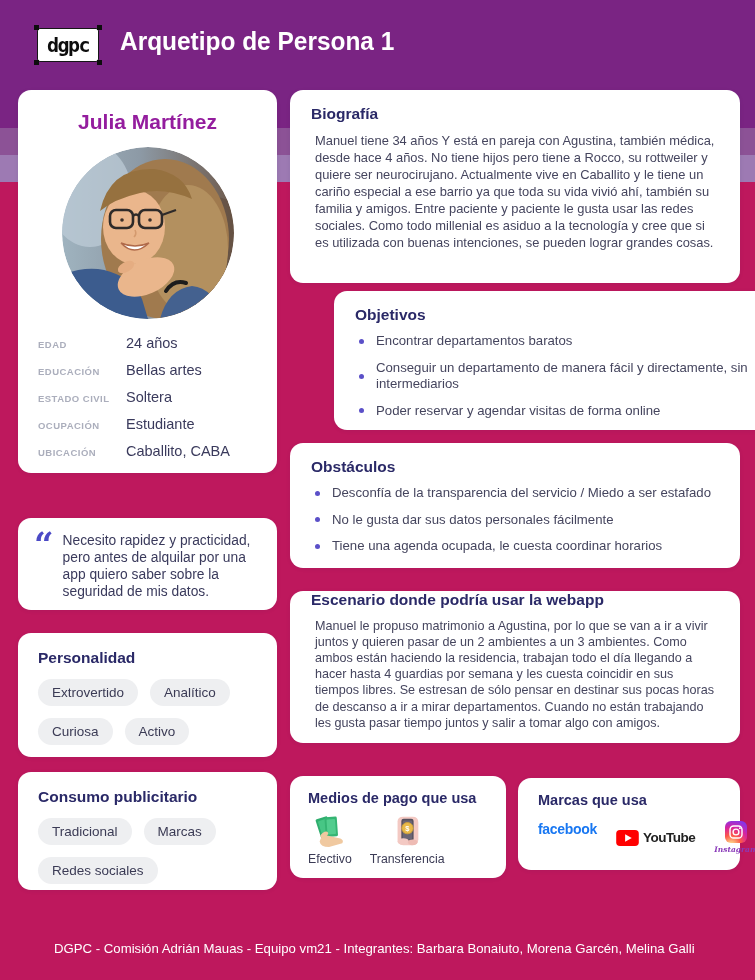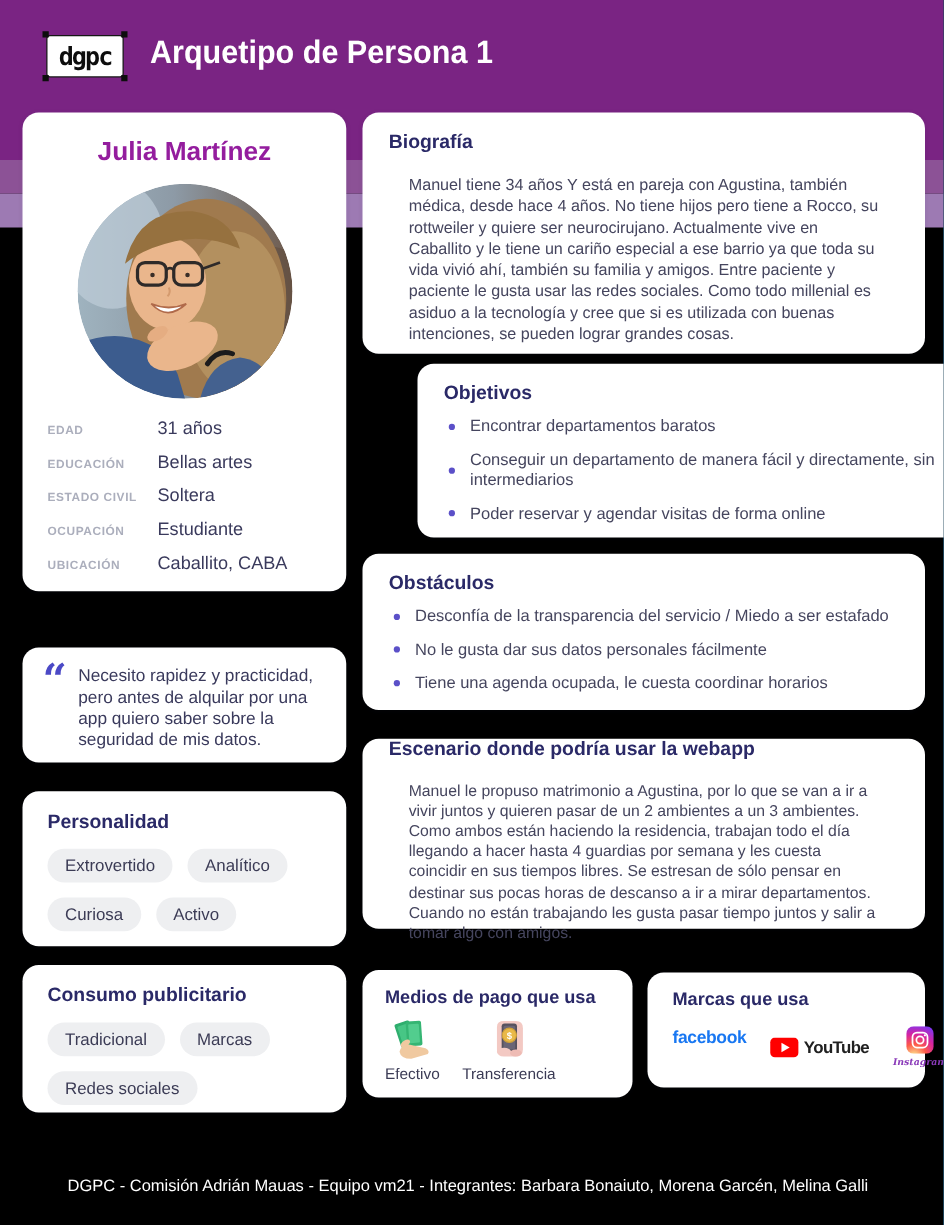--- a/index.html
+++ b/index.html
@@ -1,17 +1,17 @@
 <!DOCTYPE html>
 <html lang="es"><head>
 <meta charset="utf-8">
 <style>
   html,body{margin:0;padding:0;background:#4FA9DC;}
   #page{position:relative;width:755px;height:980px;overflow:hidden;
-        font-family:"Liberation Sans",sans-serif;background:#000000;}
+        font-family:"Liberation Sans",sans-serif;background:#be185d;}
 
   
   .band{position:absolute;left:0;width:755px;}
   .band1{top:0;height:128px;background:#7A2483;}
   .band2{top:128px;height:27px;background:#8C5296;}
   .band3{top:155px;height:27px;background:#9D7AB3;}
 
   
   .logo-box{position:absolute;left:37px;top:28px;width:62px;height:34px;background:#fff;
             border:1.5px solid #161616;border-radius:3px;display:flex;align-items:center;
@@ -47,21 +47,21 @@
   #card-personality{left:18px;top:633px;width:259px;height:124px;padding:16px 20px;}
   #card-adconsumption{left:18px;top:772px;width:259px;height:118px;padding:16px 20px;}
   .tags{display:flex;flex-wrap:wrap;gap:12px;margin-top:12px;}
   .tag{background:#EEEFF1;border-radius:16px;padding:6px 14px;font-size:13.5px;color:#3B3B55;}
 
   
   #card-bio{left:290px;top:90px;width:450px;height:193px;padding:15px 21px;}
   #card-goals{left:290px;top:291px;width:450px;height:139px;padding:15px 21px;margin-left:44px;}
   #card-obstacles{left:290px;top:443px;width:450px;height:125px;padding:15px 21px;}
   #card-scenario{left:290px;top:591px;width:450px;height:152px;padding:0 21px;}
-  .body-text{font-size:12.9px;line-height:1.32;color:#45455E;margin:16px;text-align:left;}
+  .body-text{font-size:12.9px;line-height:1.32;color:#45455E;margin:4px;text-align:left;}
   .bullet-list{margin:4px 0 0;padding:0;list-style:none;}
   .bullet-item{display:flex;align-items:center;margin-bottom:10px;font-size:13.2px;
                color:#45455E;line-height:1.25;text-align:left;}
   .dot{width:5px;height:5px;border-radius:50%;background:#5B50C8;margin:0 12px 0 4px;flex-shrink:0;}
 
   
   #card-payments{left:290px;top:776px;width:216px;height:102px;padding:14px 18px;}
   #card-brands{left:518px;top:778px;width:222px;height:92px;padding:14px 20px;}
   .small-title{font-size:14.5px;margin:0 0 8px;}
   .pay-row{display:flex;gap:18px;margin-top:8px;}
@@ -127,21 +127,21 @@
         <path d="M73 83 q2 4 -1 7" fill="none" stroke="#d49a6e" stroke-width="1.6"></path>
         <path d="M59 96 Q72 110 87 96 Q73 102 59 96 Z" fill="#fff" stroke="#b06a4a" stroke-width="1.4"></path>
         <ellipse cx="84" cy="130" rx="30" ry="17" fill="#eab68c" transform="rotate(-24 84 130)"></ellipse>
         <ellipse cx="64" cy="120" rx="9" ry="5" fill="#e5ad82" transform="rotate(-30 64 120)"></ellipse>
         <path d="M104 144 q8 -12 20 -8" fill="none" stroke="#1c1c1c" stroke-width="4" stroke-linecap="round"></path>
       </g>
     </svg>
     <div class="attrs">
       <div class="attr-row">
         <span class="attr-label">EDAD</span>
-        <span class="attr-value">31 años</span>
+        <span class="attr-value">24 años</span>
       </div>
       <div class="attr-row">
         <span class="attr-label">EDUCACIÓN</span>
         <span class="attr-value">Bellas artes</span>
       </div>
       <div class="attr-row">
         <span class="attr-label">ESTADO CIVIL</span>
         <span class="attr-value">Soltera</span>
       </div>
       <div class="attr-row">

